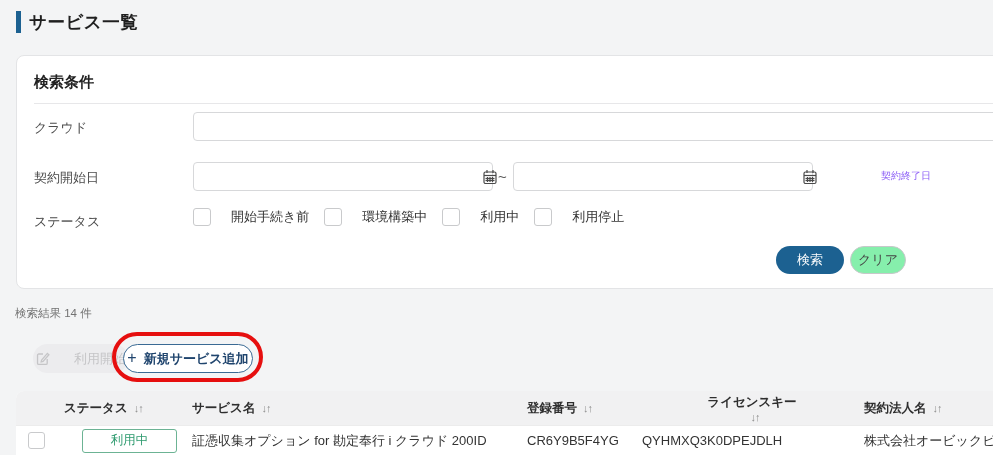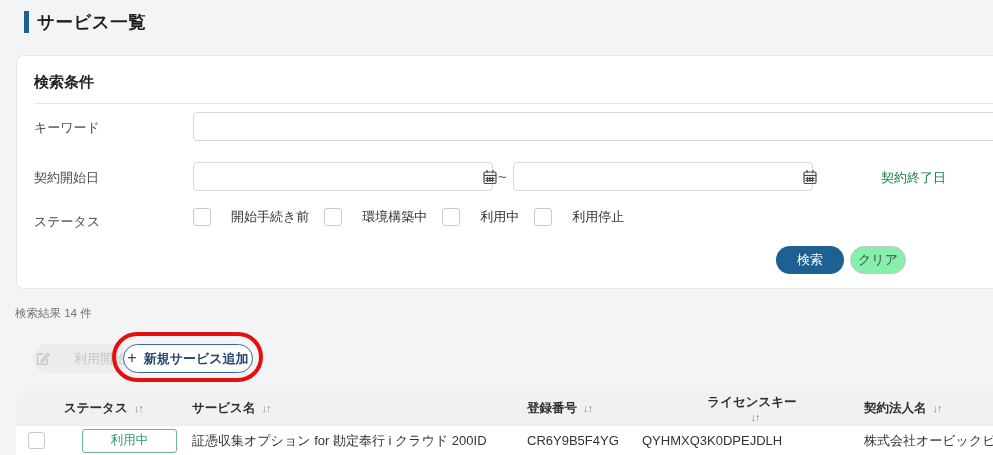--- a/index.html
+++ b/index.html
@@ -1,38 +1,38 @@
 <!DOCTYPE html>
 <html><head>
 <meta charset="utf-8">
 <style>
   * { margin:0; padding:0; box-sizing:border-box; }
   html,body { width:993px; height:455px; overflow:hidden;
     font-family:"Liberation Sans", sans-serif; background:#f3f4f5; color:#333; }
 
   
-  .page-header { position:absolute; left:24px; top:10px; display:flex; align-items:center;text-align:center; }
+  .page-header { position:absolute; left:16px; top:10px; display:flex; align-items:center;text-align:center; }
   .accent-bar { width:5px; height:22px; background:#1c6191; margin-right:8px; }
   .page-title { font-size:17.5px; font-weight:bold; color:#1f1f1f; letter-spacing:.5px; }
 
   
   .panel { position:absolute; left:16px; top:55px; width:1400px; height:234px;
     background:#fff; border:1px solid #e3e4e6; border-radius:8px; }
   .panel-heading { margin:17px 17px 0 17px; padding-bottom:11px; border-bottom:1px solid #e7e7e9;
     font-size:15px; font-weight:bold; color:#222; }
   .flabel { position:absolute; left:17px; font-size:13px; color:#4b4b4b; }
   .tinput { position:absolute; background:#fff; border:1px solid #d7d8da; border-radius:4px; height:29px;
     font-size:13px; padding:0 30px 0 8px; color:#333; }
   .keyword-input { left:176px; top:56px; width:900px; }
   .date-input1 { left:176px; top:106px; width:300px; }
   .date-input2 { left:496px; top:106px; width:300px; }
   .cal-icon { position:absolute; top:113px; pointer-events:none; }
   .cal1 { left:465px; } .cal2 { left:785px; }
   .tilde { position:absolute; left:481px; top:112px; font-size:15px; color:#555; }
-  .end-label { position:absolute; left:864px; top:113px; font-size:13px; color:#15803d; }
+  .end-label { position:absolute; left:864px; top:113px; font-size:10px; color:#8b5cf6; }
 
   .cb-row { position:absolute; left:176px; top:152px; display:flex; gap:15px; align-items:center; }
   .cb-group { display:flex; align-items:center; gap:8px; cursor:pointer; }
   .cb { width:18px; height:18px; background:#fff; border:1px solid #c9cacc; border-radius:3px; display:inline-block; }
   .cb-label { font-size:13px; color:#333;padding-left:12px; }
 
   .btn-row { position:absolute; left:0; top:190px; width:993px; }
   .btn { display:inline-flex; align-items:center; justify-content:center; border-radius:15px;
     font-size:13px; cursor:pointer; }
   .search-btn { position:absolute; left:759px; top:0; width:68px; height:28px;
@@ -76,21 +76,21 @@
 <body>
 
 <div class="page-header">
   <div class="accent-bar"></div>
   <div class="page-title">サービス一覧</div>
 </div>
 
 <div class="panel">
   <div class="panel-heading">検索条件</div>
 
-  <div class="flabel" style="top:63px;">キーワード</div>
+  <div class="flabel" style="top:63px;">クラウド</div>
   <input class="tinput keyword-input" value="" style="">
 
   <div class="flabel" style="top:113px;">契約開始日</div>
   <input class="tinput date-input1" value="" style="">
   <span class="cal-icon cal1">
     <svg width="16" height="16" viewBox="0 0 16 16" fill="none" stroke="#4a4a4a" stroke-width="1.2">
       <rect x="2" y="3" width="12" height="11.5" rx="1.5"></rect>
       <line x1="5" y1="1" x2="5" y2="4"></line>
         <line x1="11" y1="1" x2="11" y2="4"></line>
       <line x1="2" y1="6.5" x2="14" y2="6.5"></line>

